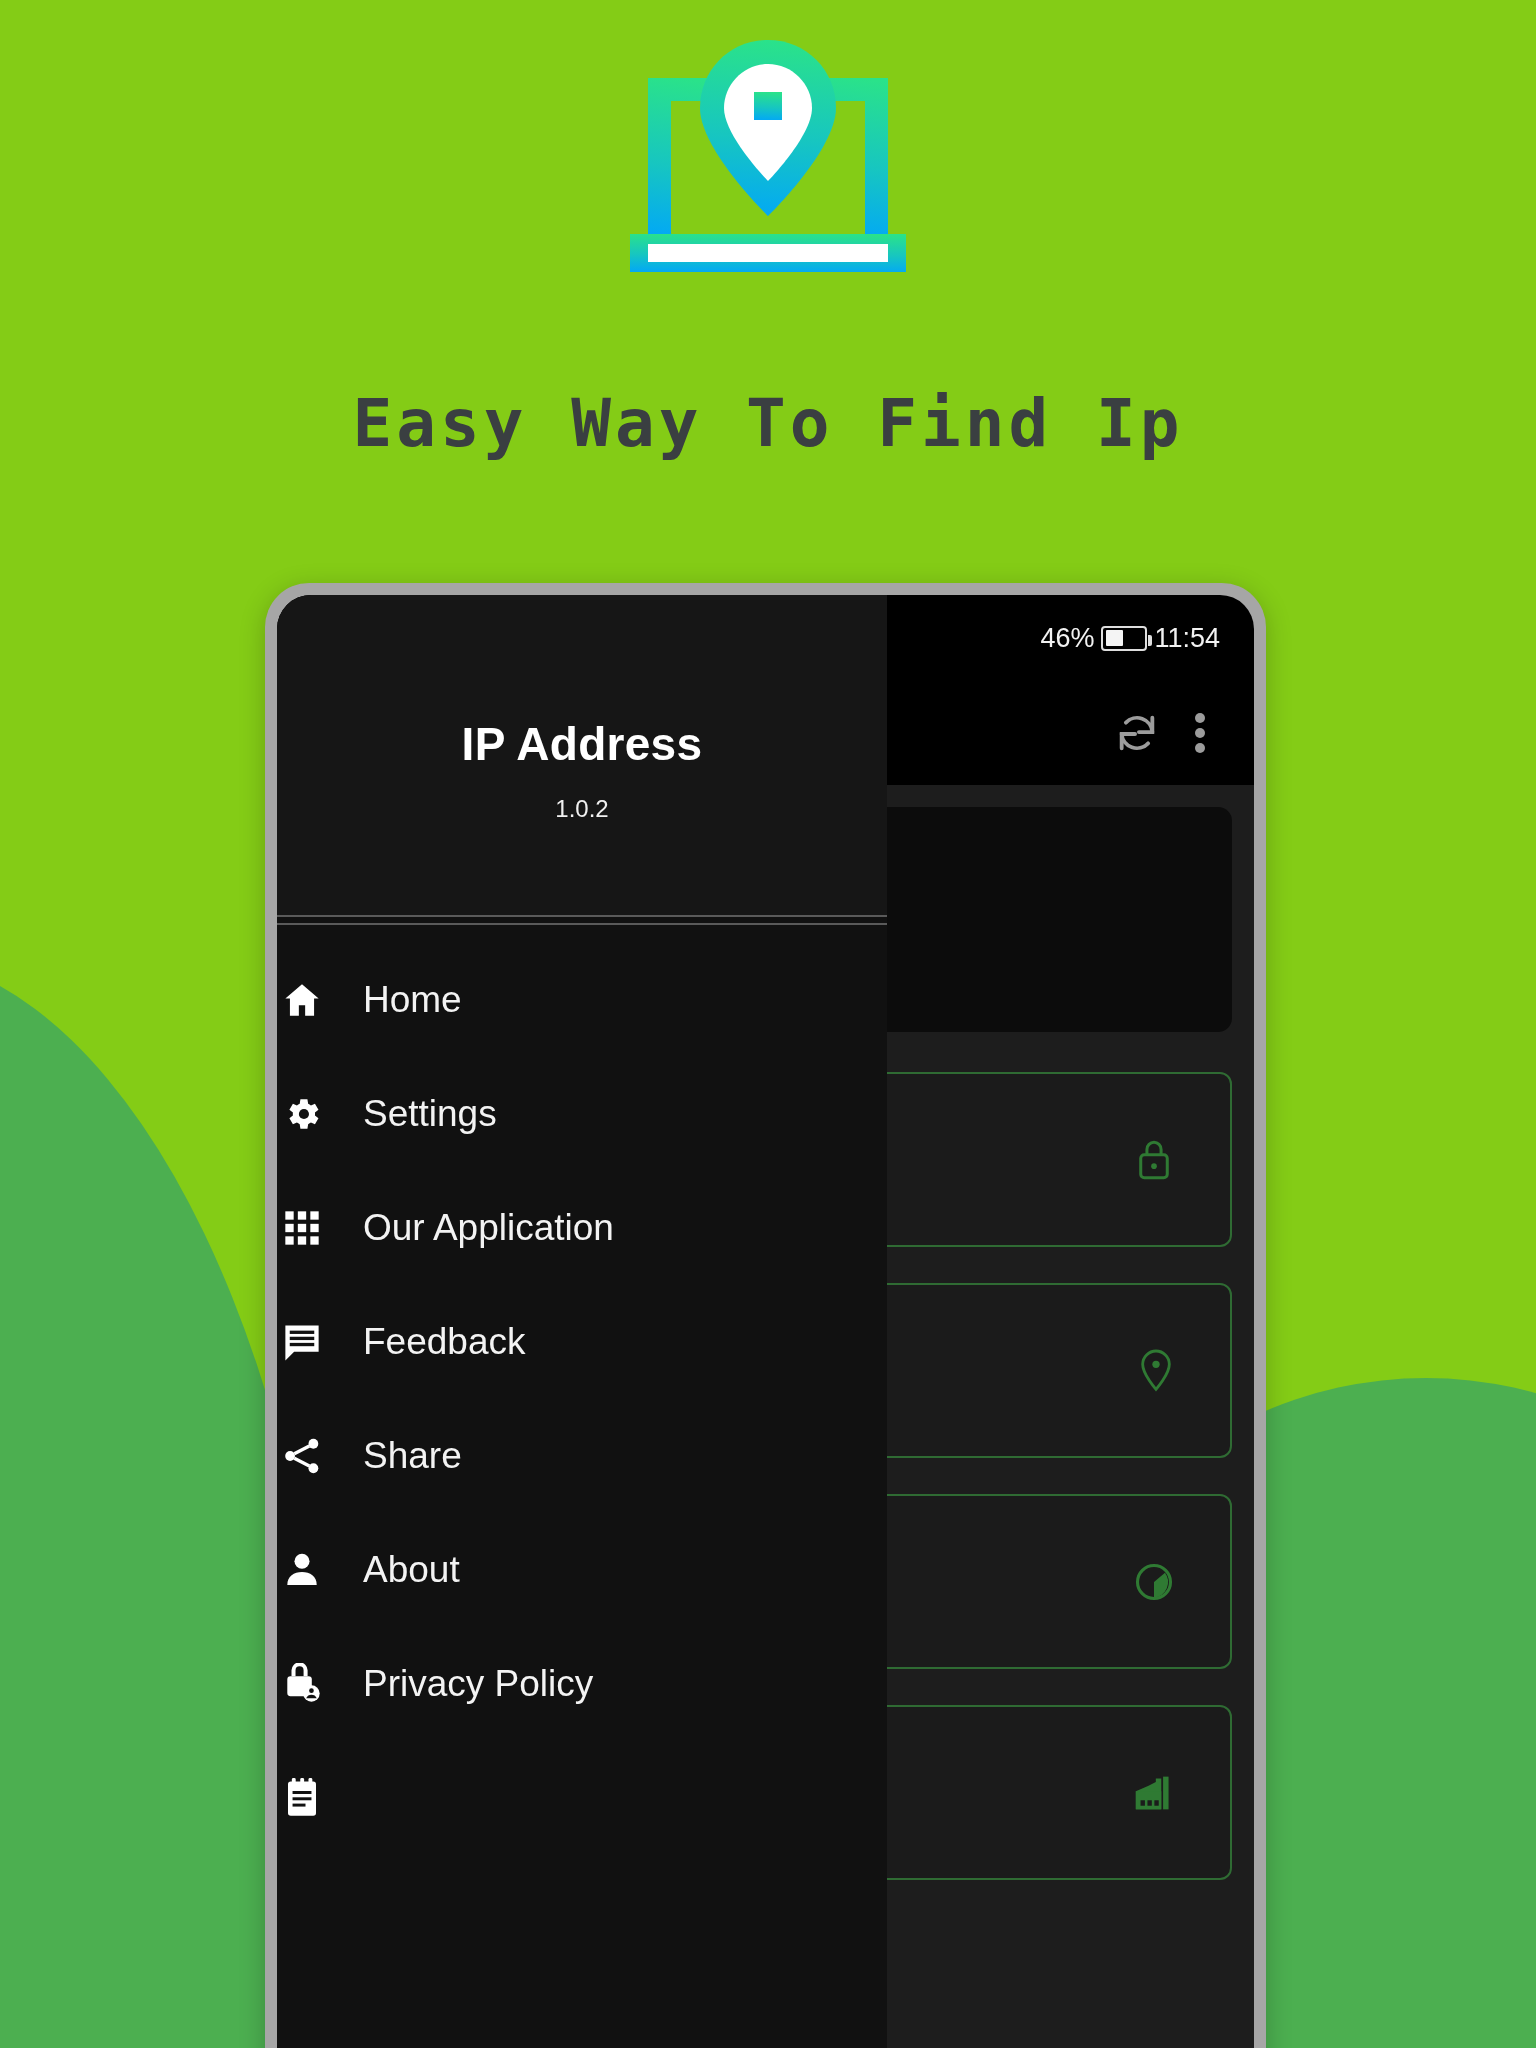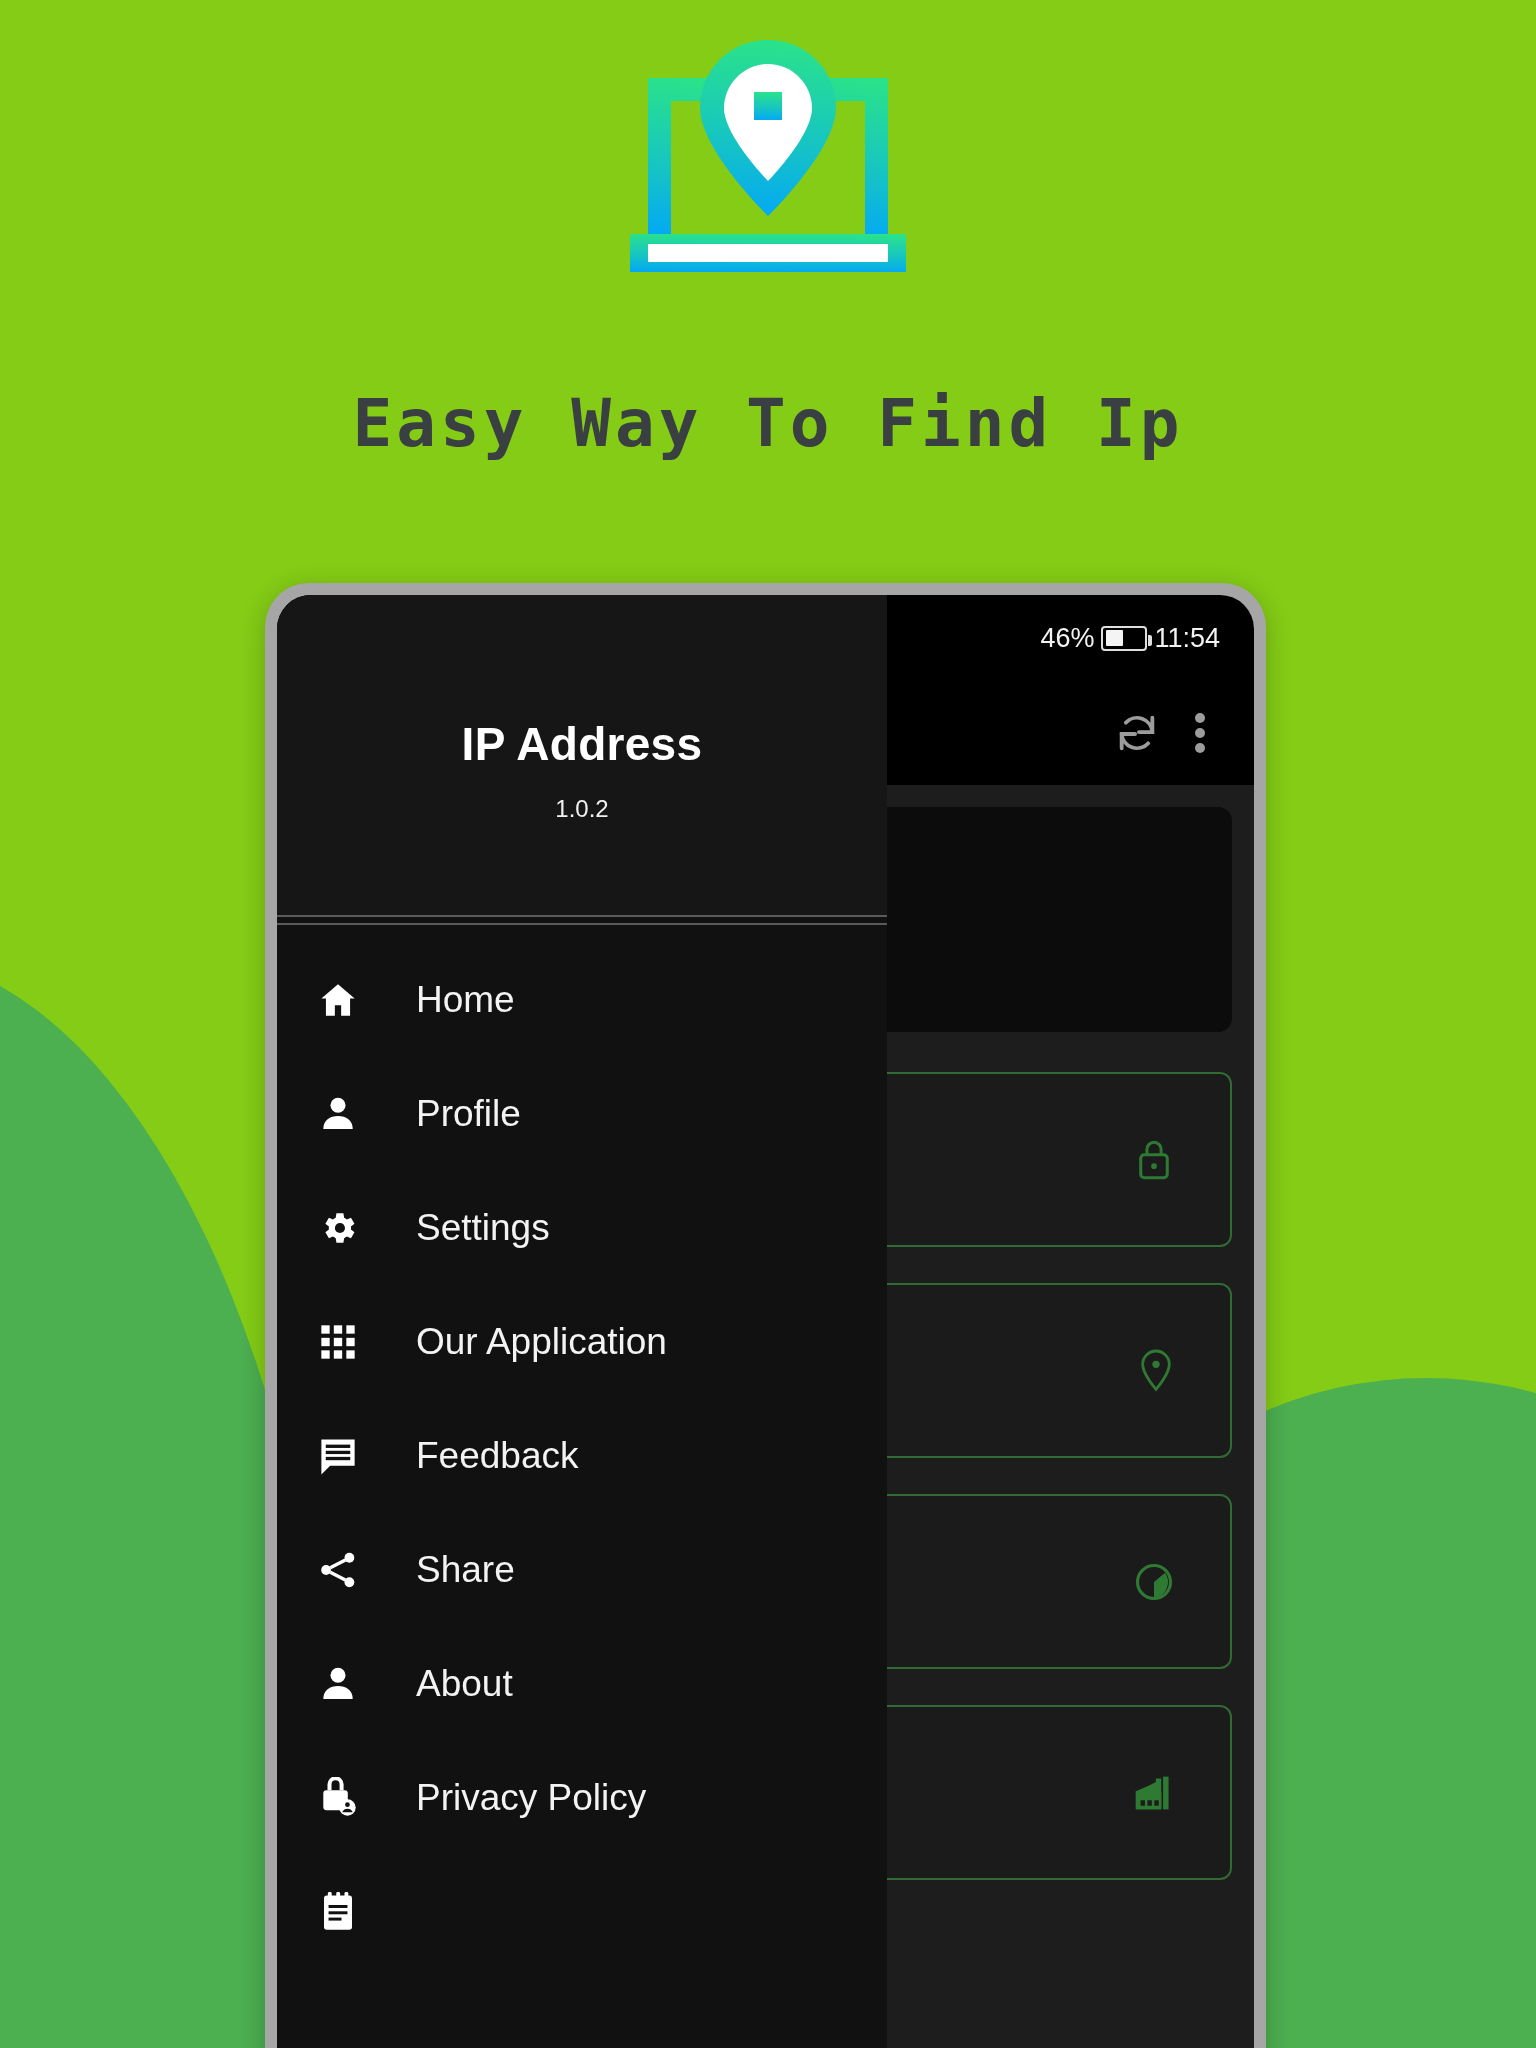--- a/index.html
+++ b/index.html
@@ -175,22 +175,21 @@
   }
   .drawer-sep{
     height:2px; background:#5a5a5a; margin:0 0 0 0;
   }
   .drawer-sep + .drawer-sep{ margin-top:6px; }
 
   .menu{ padding-top:18px; }
   .menu-item{
     display:flex; align-items:center;
     height:114px;
-    padding-left:36px;
-    gap:53px;
+    gap:36px;
   }
   .menu-icon{
     width:50px; height:50px;
     display:flex; align-items:center; justify-content:center;
     color:#ffffff; flex:0 0 auto;
   }
   .menu-label{
     color:#f3f3f3; font-size:37px; white-space:nowrap;
   }
   svg{ display:block; }
@@ -360,29 +359,20 @@
 
           <div class="menu-item">
             <span class="menu-icon">
               <svg width="42" height="42" viewBox="0 0 24 24" fill="#ffffff">
                 <path d="M12 3 L2.5 11.2 h2.6 V21 h5.1 v-6 h3.6 v6 h5.1 v-9.8 h2.6 Z"></path>
               </svg>
             </span>
             <span class="menu-label">Home</span>
           </div>
 
-          <div class="menu-item">
-            <span class="menu-icon">
-              <svg width="42" height="42" viewBox="0 0 24 24" fill="#ffffff">
-                <circle cx="12" cy="7" r="4.3"></circle>
-                <path d="M3.6 20.5 C3.6 15.8 7.4 13.2 12 13.2 C16.6 13.2 20.4 15.8 20.4 20.5 Z"></path>
-              </svg>
-            </span>
-            <span class="menu-label">Profile</span>
-          </div>
 
           <div class="menu-item">
             <span class="menu-icon">
               <svg width="42" height="42" viewBox="0 0 24 24" fill="#ffffff">
                 <path d="M19.4 12.9 a7.6 7.6 0 0 0 0-1.8 l2-1.5 -2-3.4 -2.3 .9 a7.4 7.4 0 0 0 -1.6-.9 L15.1 3.6 h-4 l-.4 2.6 a7.4 7.4 0 0 0 -1.6 .9 L6.8 6.2 l-2 3.4 2 1.5 a7.6 7.6 0 0 0 0 1.8 l-2 1.5 2 3.4 2.3-.9 a7.4 7.4 0 0 0 1.6 .9 l.4 2.6 h4 l.4-2.6 a7.4 7.4 0 0 0 1.6-.9 l2.3 .9 2-3.4 Z"></path>
                 <circle cx="13.1" cy="12" r="2.9" fill="#111111"></circle>
               </svg>
             </span>
             <span class="menu-label">Settings</span>
           </div>

